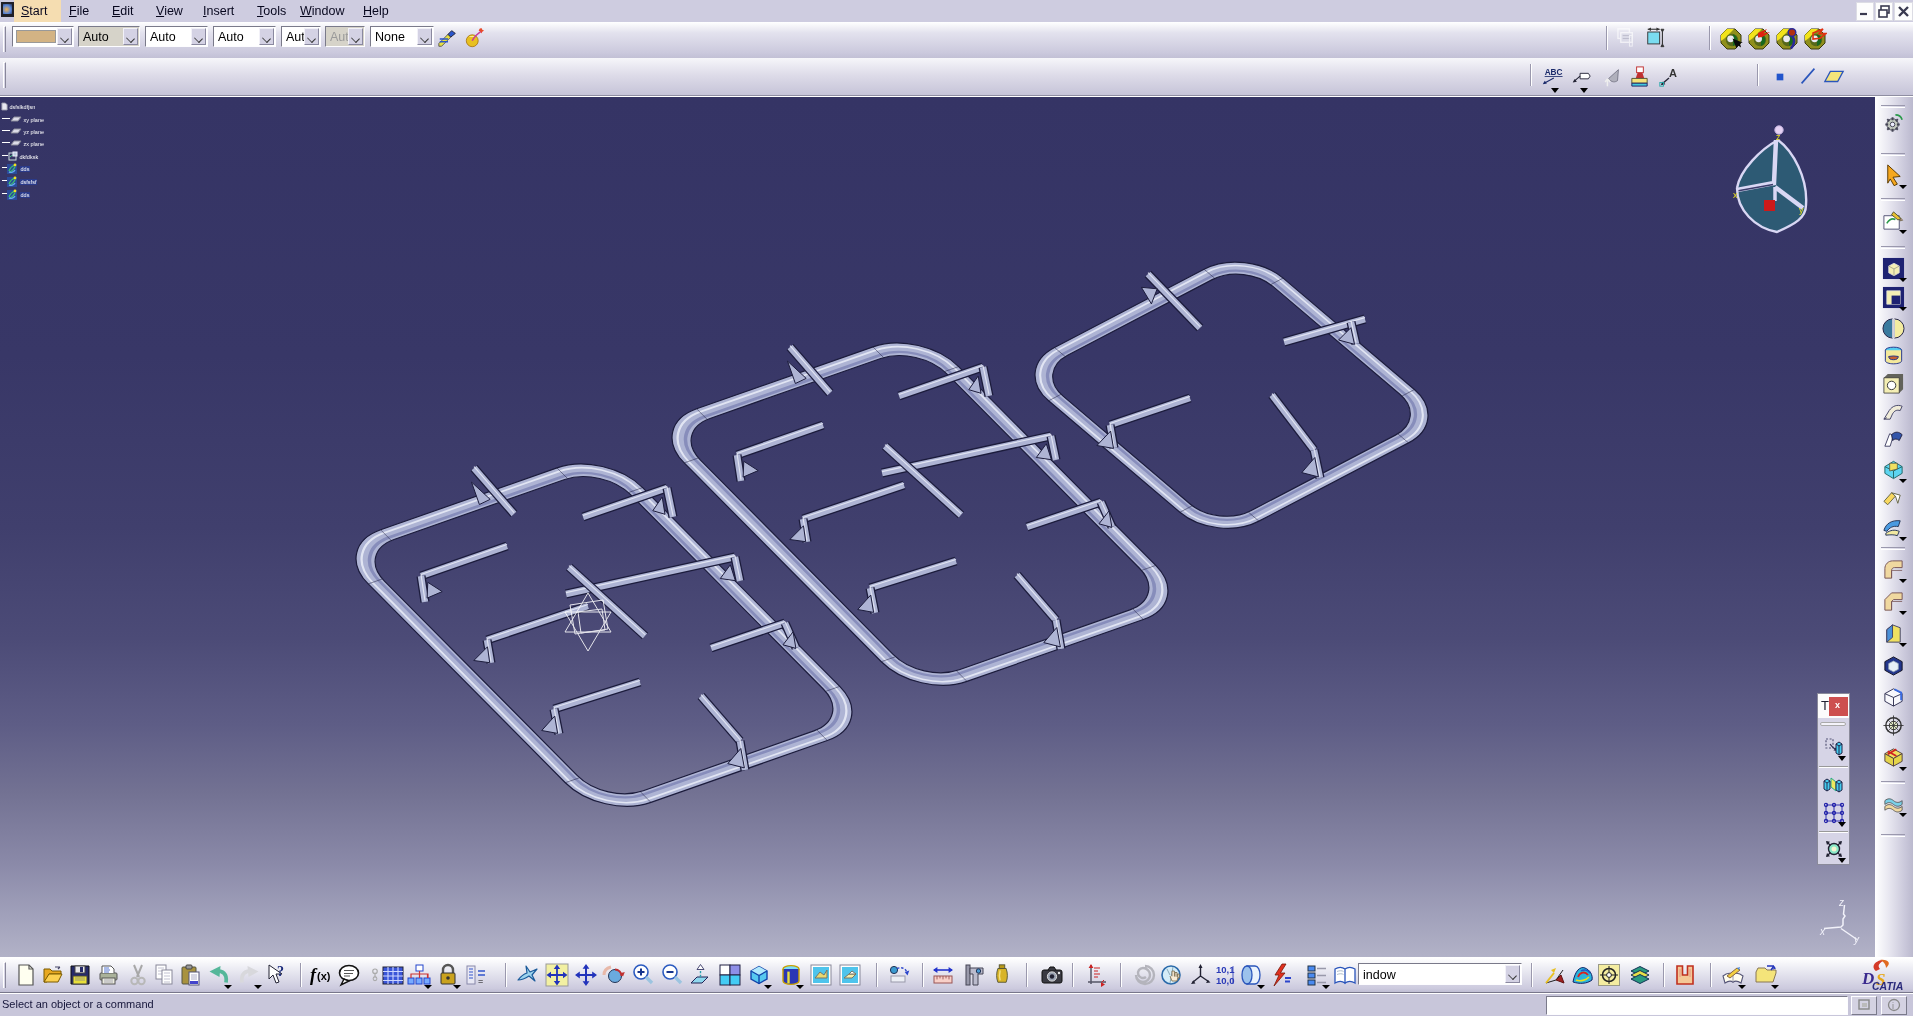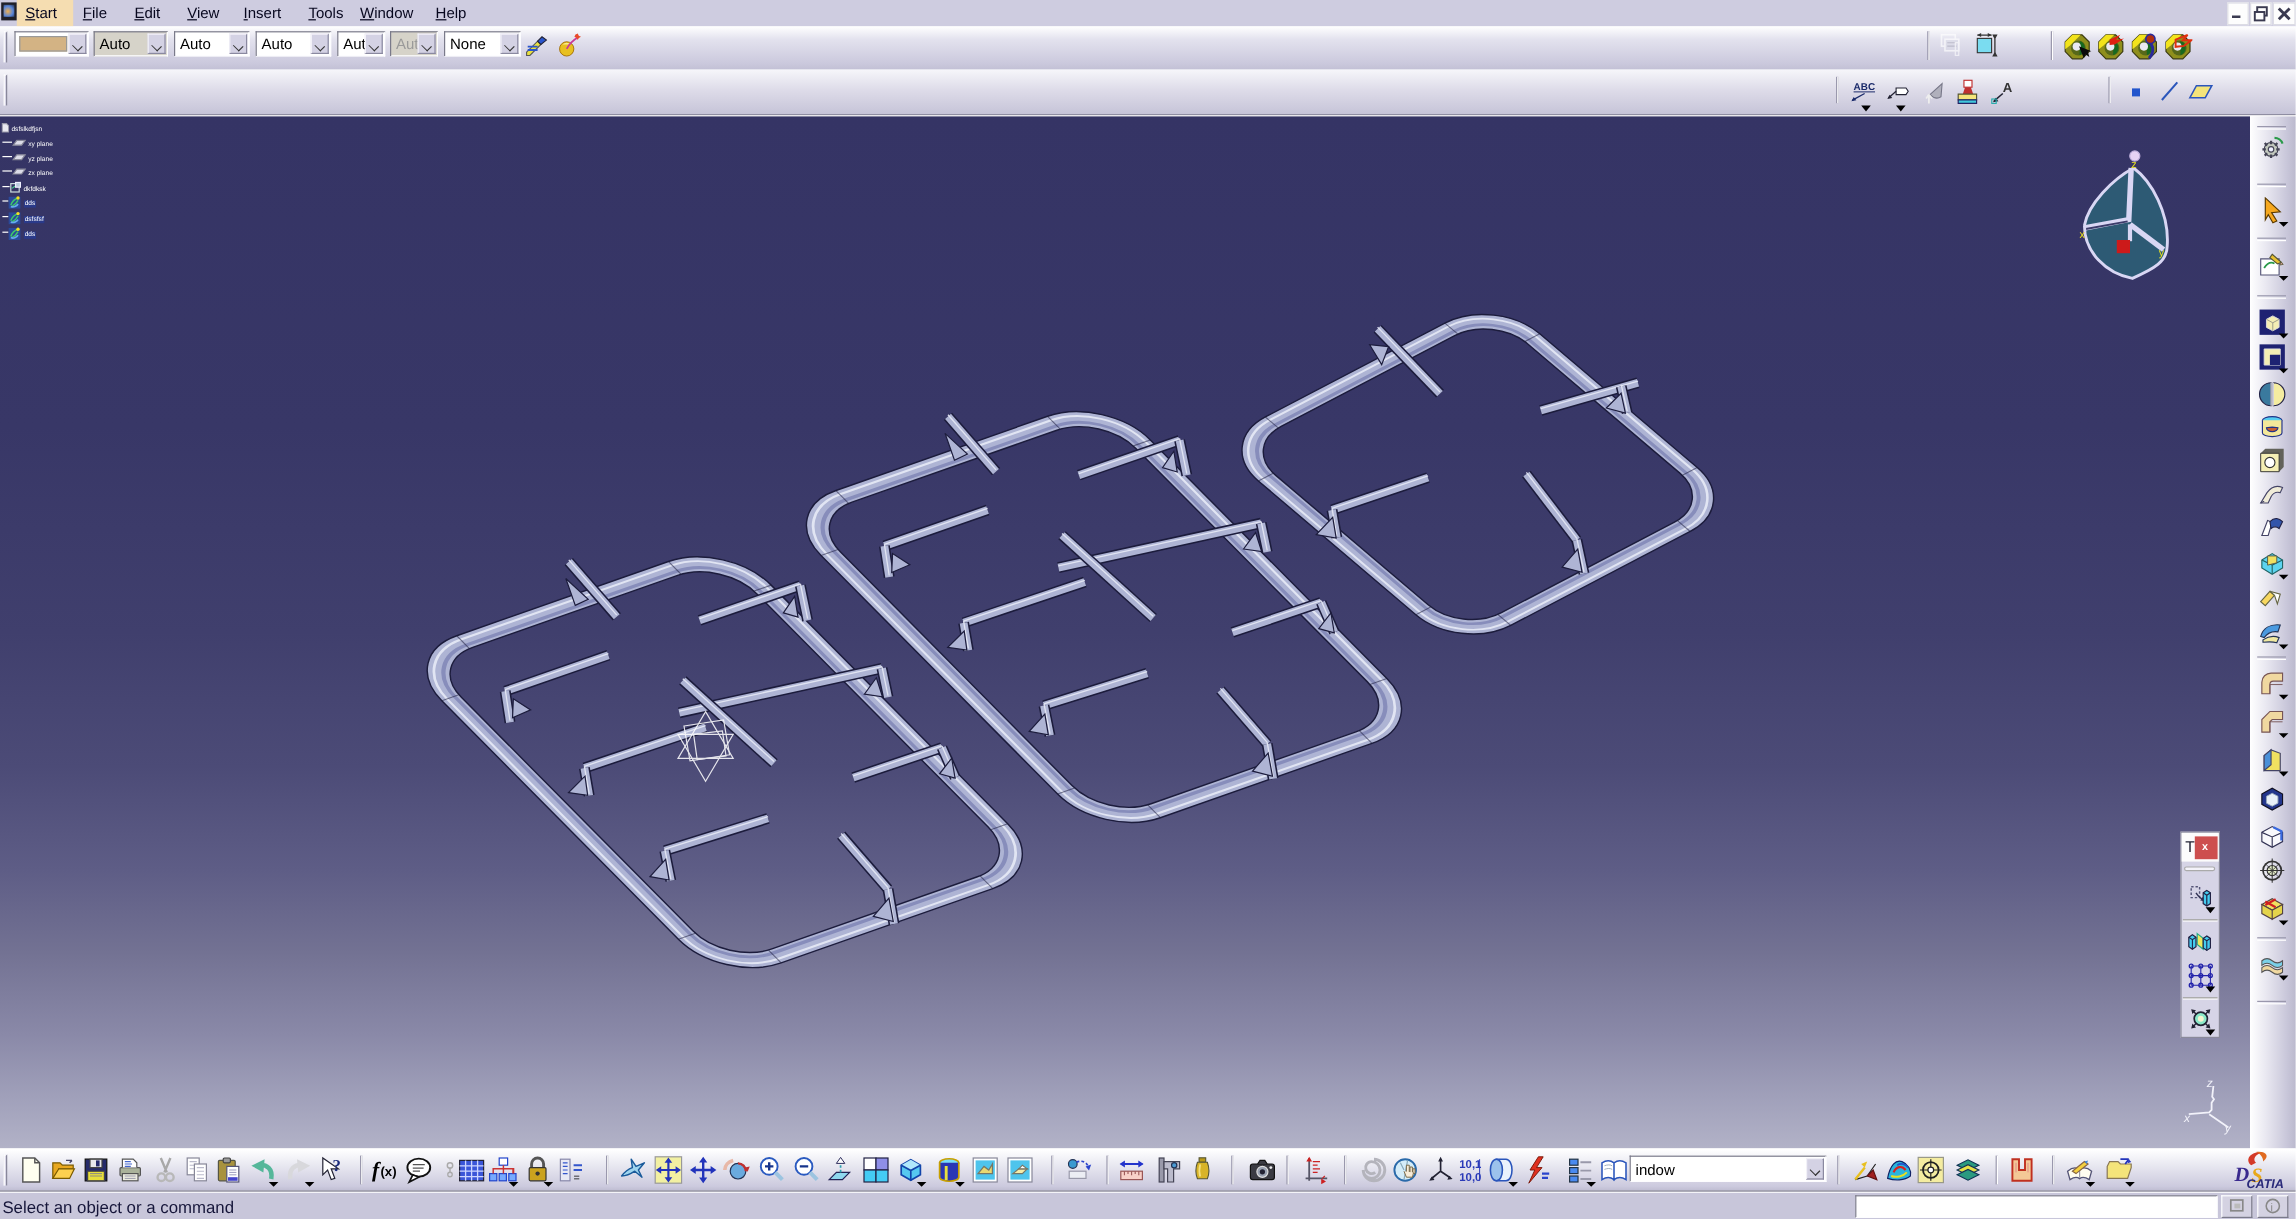--- a/index.html
+++ b/index.html
@@ -873,21 +873,21 @@
     <div style="position:absolute;left:1771px;top:27px;width:0;height:0;border-left:4px solid transparent;border-right:4px solid transparent;border-top:4px solid #000"></div>
     <svg class="abs" style="left:1856px;top:0px" width="56" height="34" viewBox="0 0 56 34">
 <path d="M20 13 C14 8 20 1 30 2 C23 4 21 8 24 11 Z" fill="#d43a28"></path>
 <path d="M24 2 C32 1 36 5 30 10 C30 6 27 3 24 2 Z" fill="#e06a20"></path>
 <text x="6" y="26" font-size="17" font-weight="bold" font-style="italic" fill="#3a2a8e" font-family="Liberation Serif">D</text>
 <text x="20" y="27" font-size="17" font-weight="bold" font-style="italic" fill="#e8a818" font-family="Liberation Serif">S</text>
 <text x="16" y="32" font-size="10.5" font-weight="bold" font-style="italic" fill="#2a2a7a">CATIA</text>
 </svg>
   </div>
 <div id="statusbar">
-    <div class="abs" style="left:2px;top:4px;font-size:14px;color:#16163a">Select an object or a command</div>
+    <div class="abs" style="left:2px;top:4px;font-size:11px;color:#16163a">Select an object or a command</div>
     <div class="abs" style="left:1546px;top:2px;width:302px;height:19px;background:#fff;border:1px solid;border-color:#7a7a8a #fdfdff #fdfdff #7a7a8a"></div>
     <div class="abs" style="left:1851px;top:2px;width:26px;height:19px;background:#d4d2e2;border:1px solid;border-color:#fdfdff #7a7a8a #7a7a8a #fdfdff"><svg width="24" height="17" viewBox="0 0 24 17">
         <rect x="7" y="3" width="10" height="9" fill="none" stroke="#888" stroke-width="1.4"></rect>
         <rect x="10" y="6" width="5" height="4" fill="#bbb"></rect>
       </svg></div>
     <div class="abs" style="left:1881px;top:2px;width:26px;height:19px;background:#d4d2e2;border:1px solid;border-color:#fdfdff #7a7a8a #7a7a8a #fdfdff"><svg width="24" height="17" viewBox="0 0 24 17">
         <circle cx="12" cy="8" r="5.5" fill="none" stroke="#888" stroke-width="1.3"></circle>
         <text x="10" y="12" font-size="9" fill="#888">i</text>
       </svg></div>
   </div>

